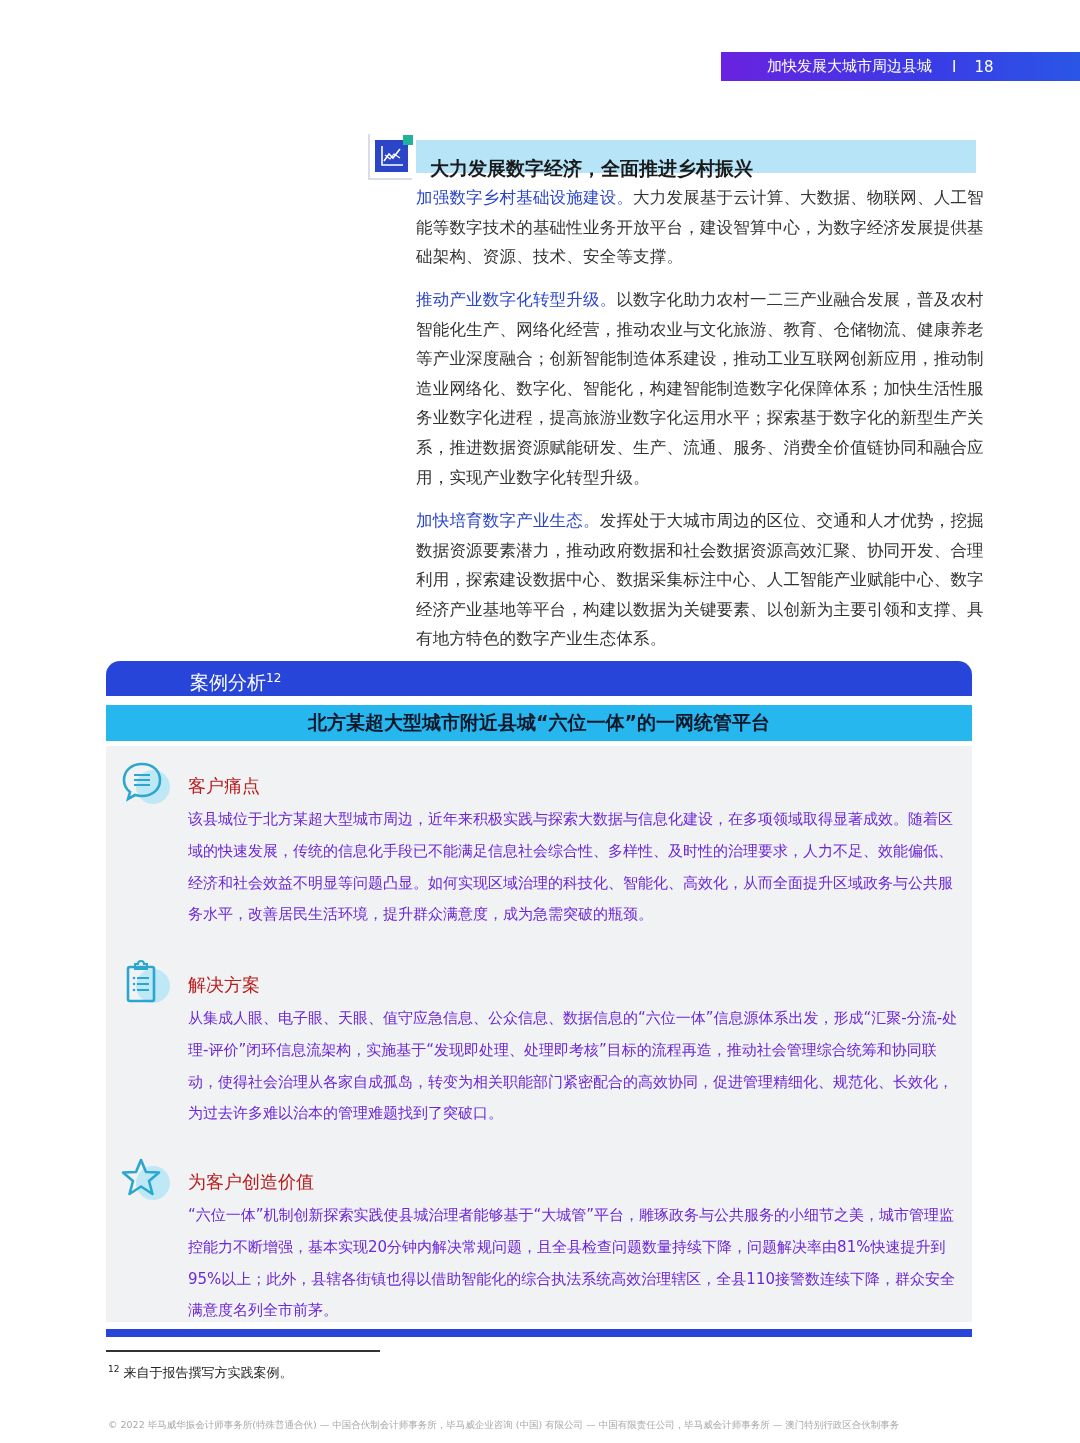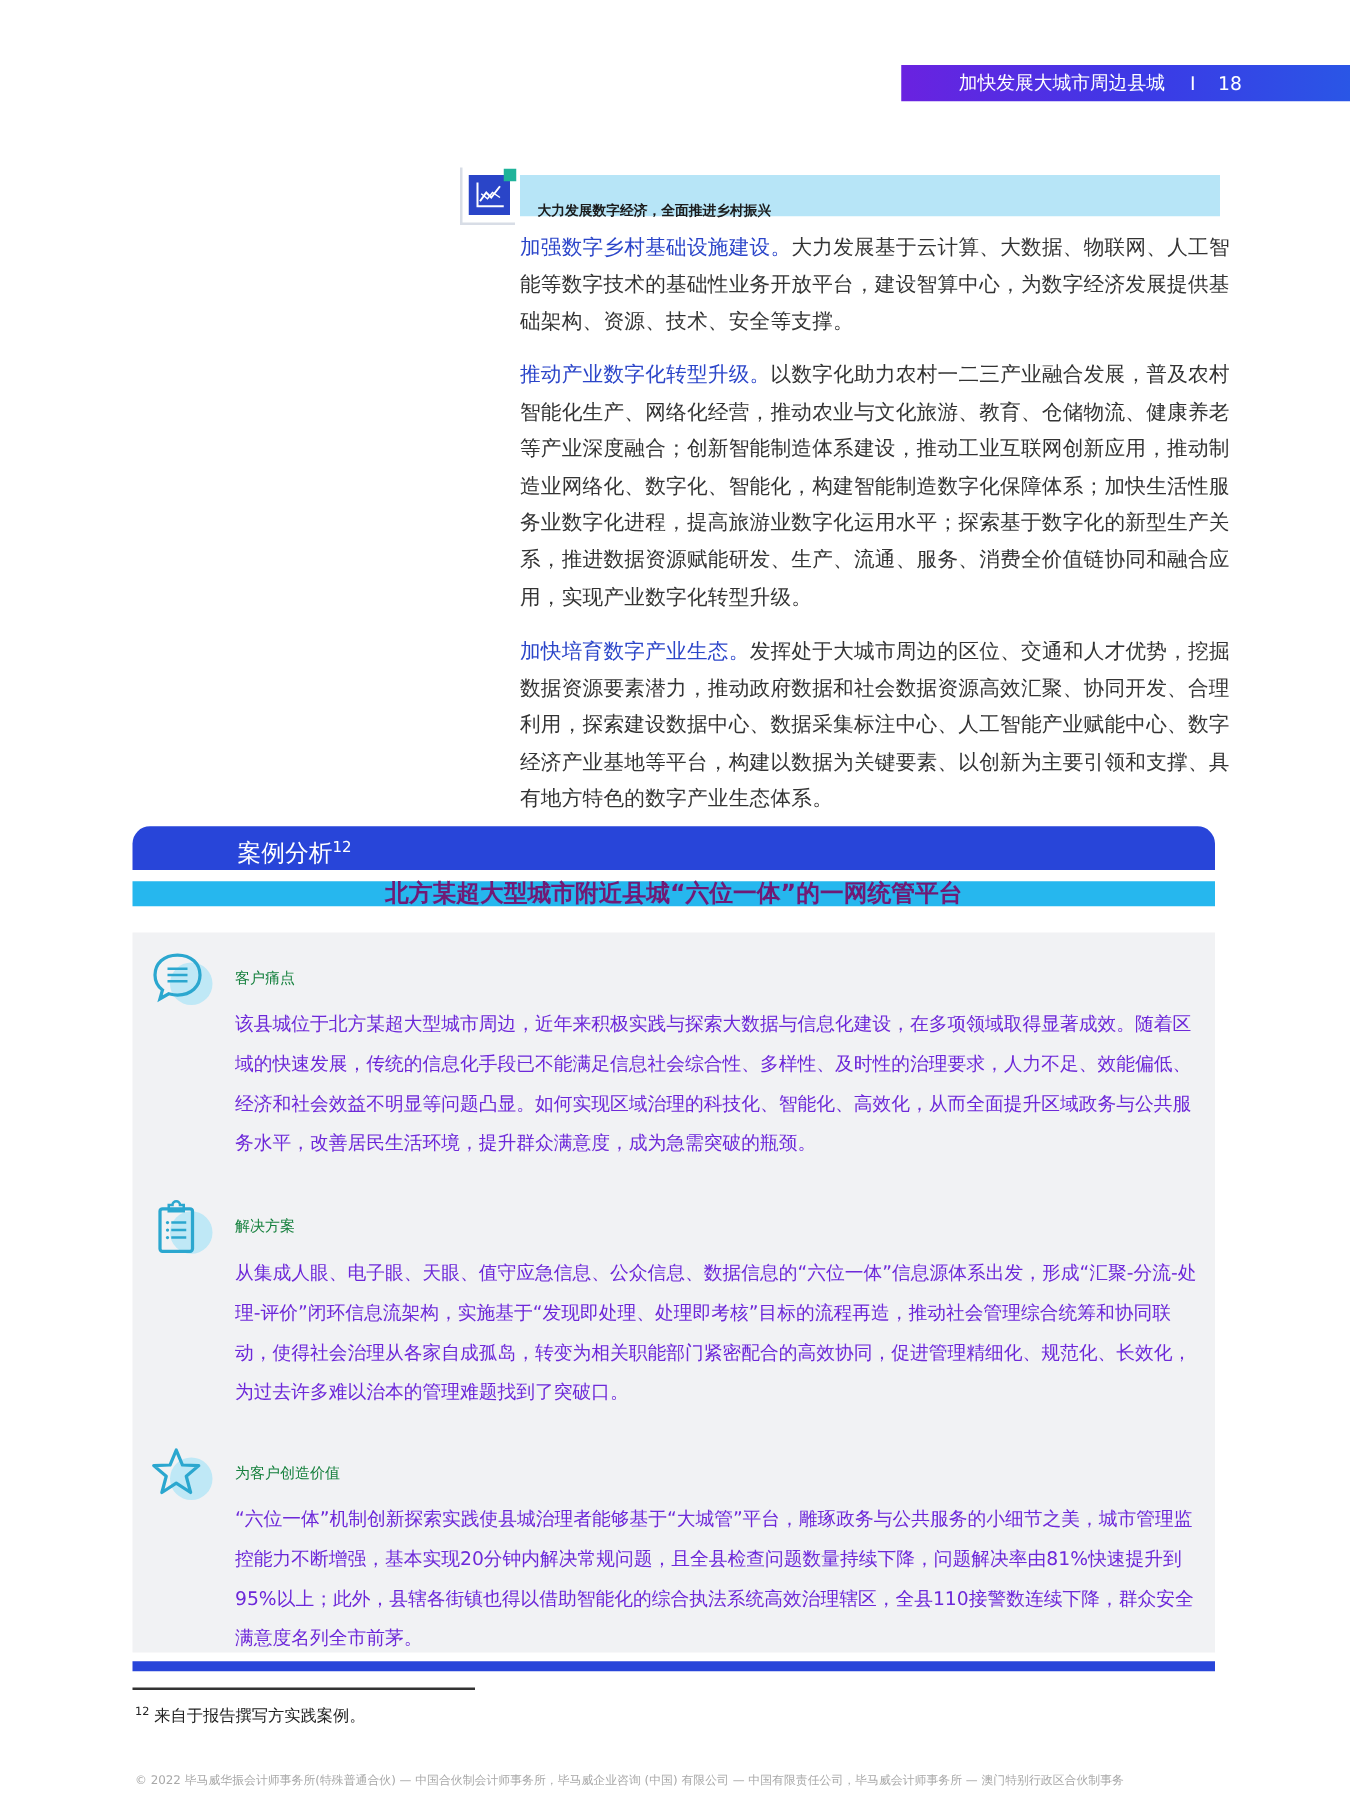--- a/index.html
+++ b/index.html
@@ -23,49 +23,49 @@
     position: absolute; left: 5px; top: 6px; width: 33px; height: 32px; background: #2a45c8;
     display: flex; align-items: center; justify-content: center;
   }
   .section-icon .dot {
     position: absolute; left: 33px; top: 1px; width: 10px; height: 10px; background: #1fb39a;
   }
   .section-bar {
     position: absolute; left: 48px; top: 6px; width: 560px; height: 33px; background: #b7e5f7;
     display: flex; align-items: center;
   }
-  .section-bar span { margin-left: 14px; font-size: 11px; font-weight: bold; color: #1b1b1b; margin-top: 24px; }
+  .section-bar span { margin-left: 14px; font-size: 19px; font-weight: bold; color: #1b1b1b; margin-top: 24px; }
   .para {
     position: absolute; left: 416px; width: 570px; font-size: 16.5px; line-height: 29.6px;
     color: #333333; letter-spacing: 0.2px;
   }
   .para .lead { color: #2b45c9; font-weight: normal; }
   .case-top {
     position: absolute; left: 106px; top: 661px; width: 866px; height: 35px;
     background: #2845d9; border-radius: 14px 14px 0 0; color: #ffffff; font-size: 19px;
     display: flex; align-items: flex-end;
   }
   .case-top span { margin-left: 42px; }
   .case-top sup { font-size: 12px; }
   .case-title {
-    position: absolute; left: 106px; top: 705px; width: 866px; height: 20px;
-    background: #26b7ee; color: #701a75; font-size: 19px; font-weight: bold;
+    position: absolute; left: 106px; top: 705px; width: 866px; height: 36px;
+    background: #26b7ee; color: #0f172a; font-size: 19px; font-weight: bold;
     display: flex; align-items: center; justify-content: center;
   }
   .case-body {
     position: absolute; left: 106px; top: 746px; width: 866px; height: 576px; background: #f1f2f4;
   }
   .case-item { position: absolute; left: 0; width: 866px; }
   .case-item .icon { position: absolute; left: 14px; top: 6px; width: 52px; height: 50px; }
   .case-item .icon .glow {
     position: absolute; left: 16px; top: 10px; width: 34px; height: 34px; border-radius: 50%;
     background: #bfe8f6;
   }
   .case-item .icon svg { position: absolute; left: 0; top: 0; }
-  .case-item .label { position: absolute; left: 82px; top: 20px; font-size: 12px; color: #15803d; }
+  .case-item .label { position: absolute; left: 82px; top: 20px; font-size: 18px; color: #b91c1c; }
   .case-item .text {
     position: absolute; left: 82px; top: 50px; width: 776px; font-size: 15px; line-height: 31.8px;
     color: #6d28d9;
   }
   .bottom-rule { position: absolute; left: 106px; top: 1329px; width: 866px; height: 8px; background: #2845d9; }
   .fn-rule { position: absolute; left: 106px; top: 1350px; width: 274px; height: 2px; background: #333333; }
   .footnote { position: absolute; left: 108px; top: 1364px; font-size: 13px; color: #222222; }
   .footnote sup { font-size: 9px; margin-right: 4px; }
   .copyright { position: absolute; left: 108px; top: 1417px; font-size: 9.5px; color: #a8a8a8; white-space: nowrap; line-height: 16px; }
 </style>

